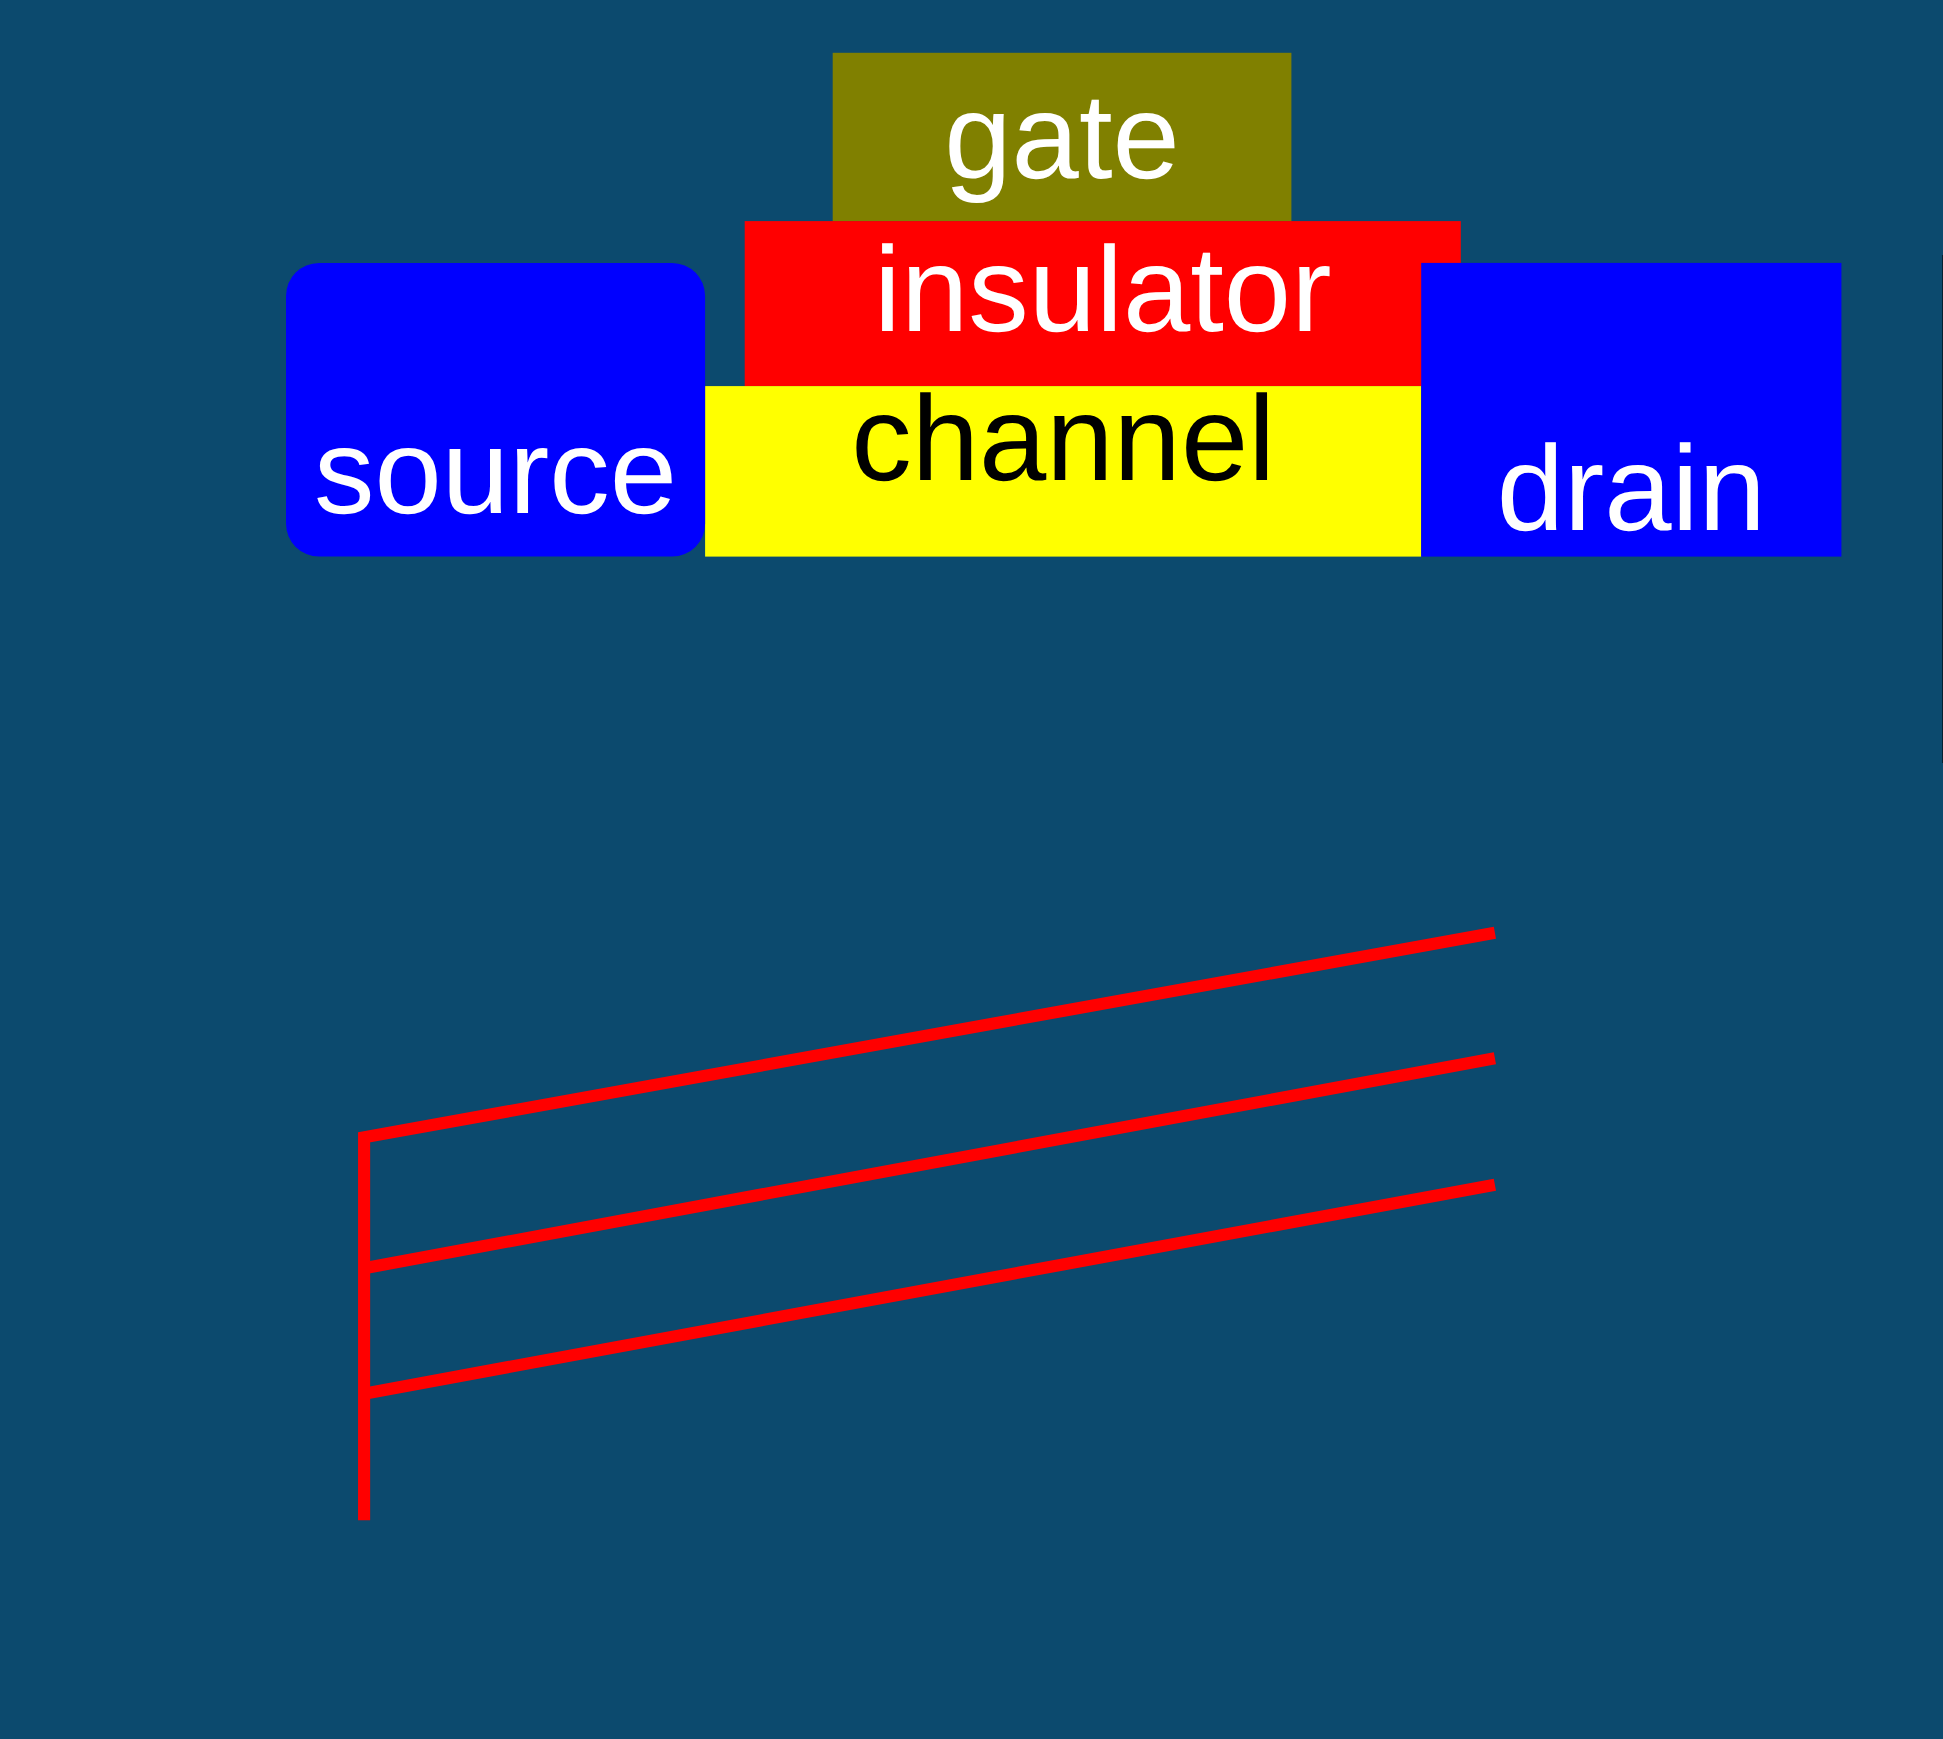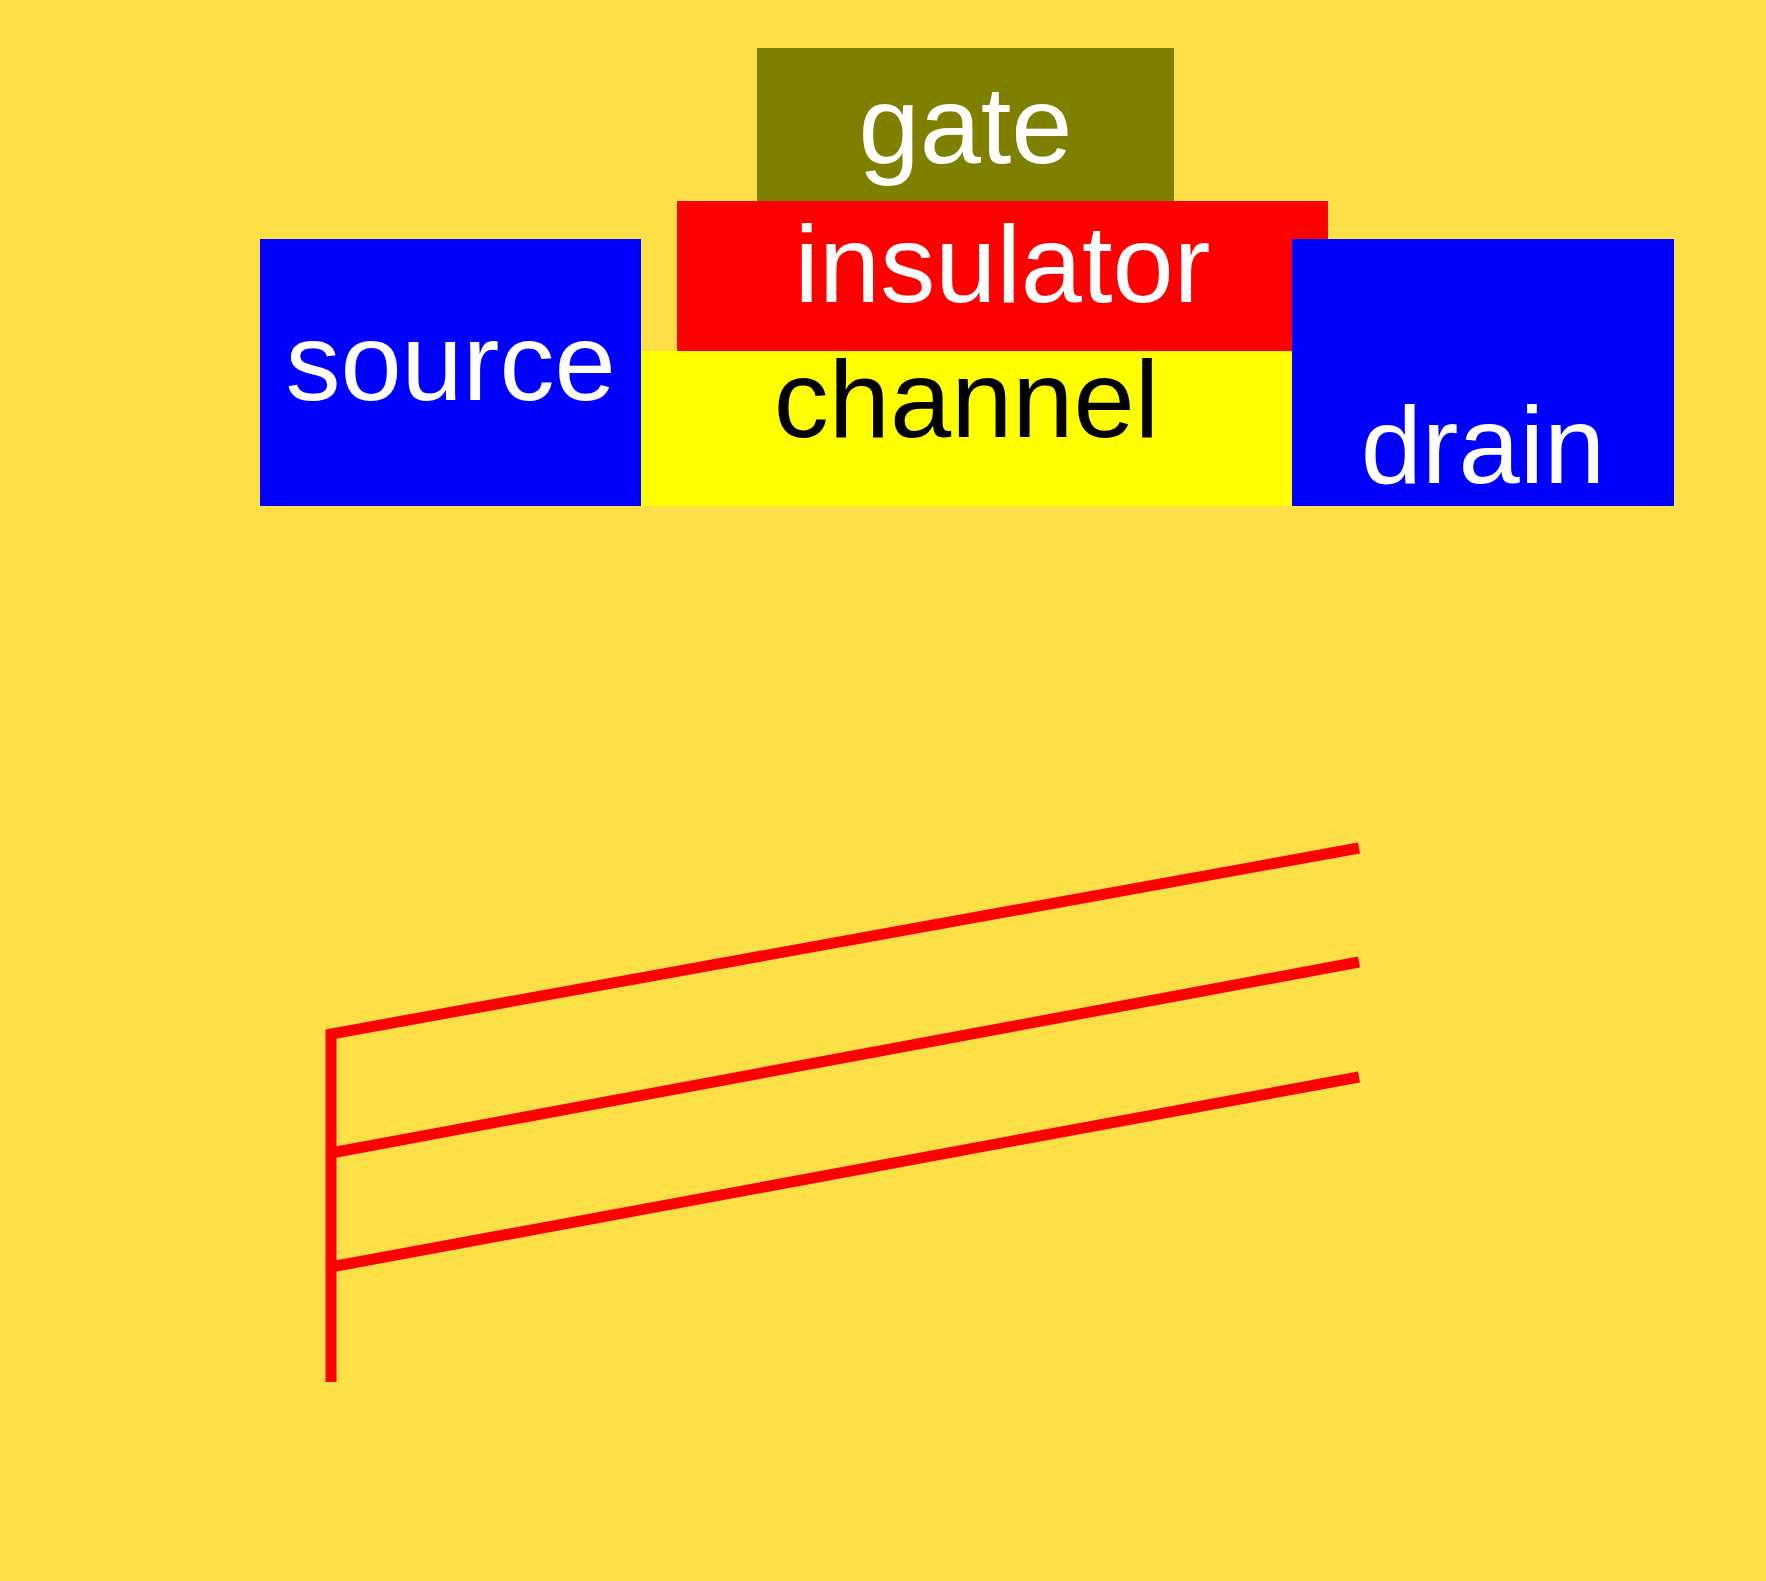--- a/index.html
+++ b/index.html
@@ -36,39 +36,41 @@
   }
   .channel {
     left: 641px; top: 351px; width: 651px; height: 155px;
     color: #000000;
     align-items: flex-end;
     padding-bottom: 52px;
   }
   .source {
     left: 260px; top: 239px; width: 381px; height: 267px;
     color: #ffffff;
+    align-items: flex-end;
     padding-bottom: 22px;
+    border-radius: 30px;
   }
   .drain {
     left: 1292px; top: 239px; width: 382px; height: 267px;
     color: #ffffff;
     align-items: flex-end;
     padding-bottom: 6px;
   }
   .bands {
     position: absolute;
     left: 0; top: 0;
     width: 1766px;
     height: 1581px;
   }
 </style>
 </head>
 <body>
 
-<div class="canvas" style="background: #fde047;">
+<div class="canvas" style="background: #0c4a6e;">
 
   <div class="box gate" style="background: rgb(128, 128, 0);">
     <span>gate</span>
   </div>
 
   <div class="box insulator" style="background: rgb(255, 0, 0); margin-left: 36px;">
     <span>insulator</span>
   </div>
 
   <div class="box channel" style="background: rgb(255, 255, 0);">

